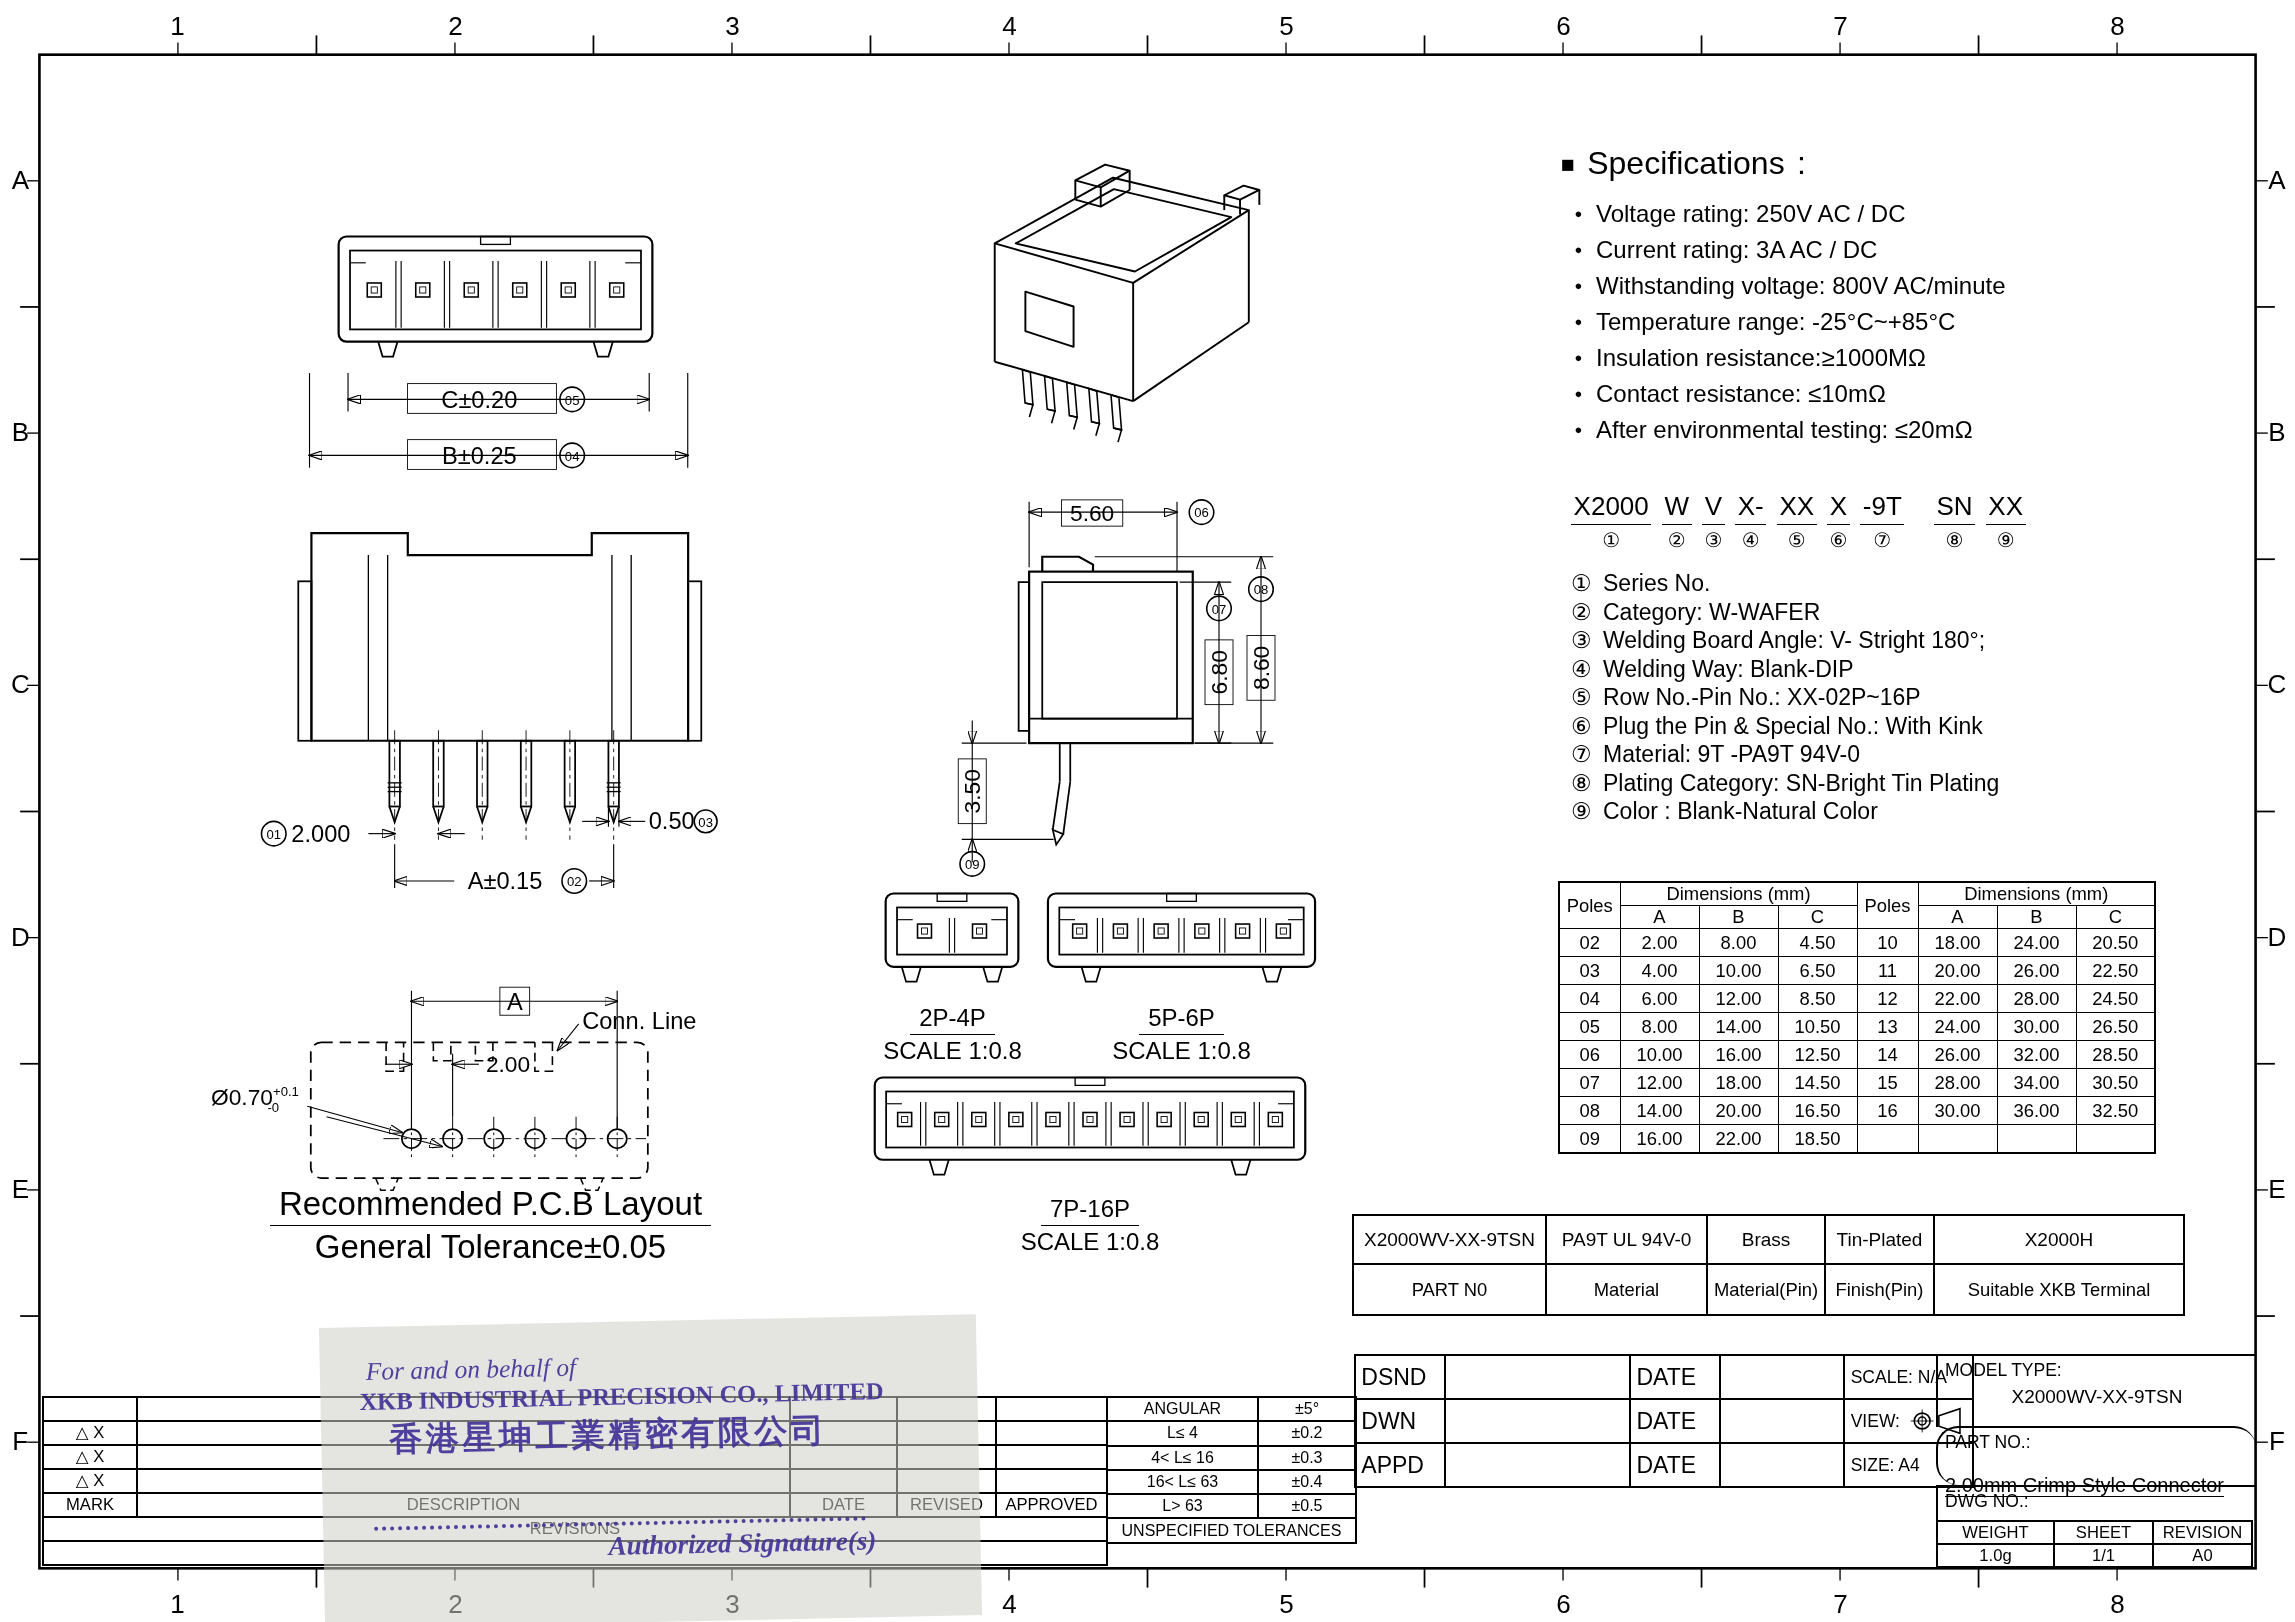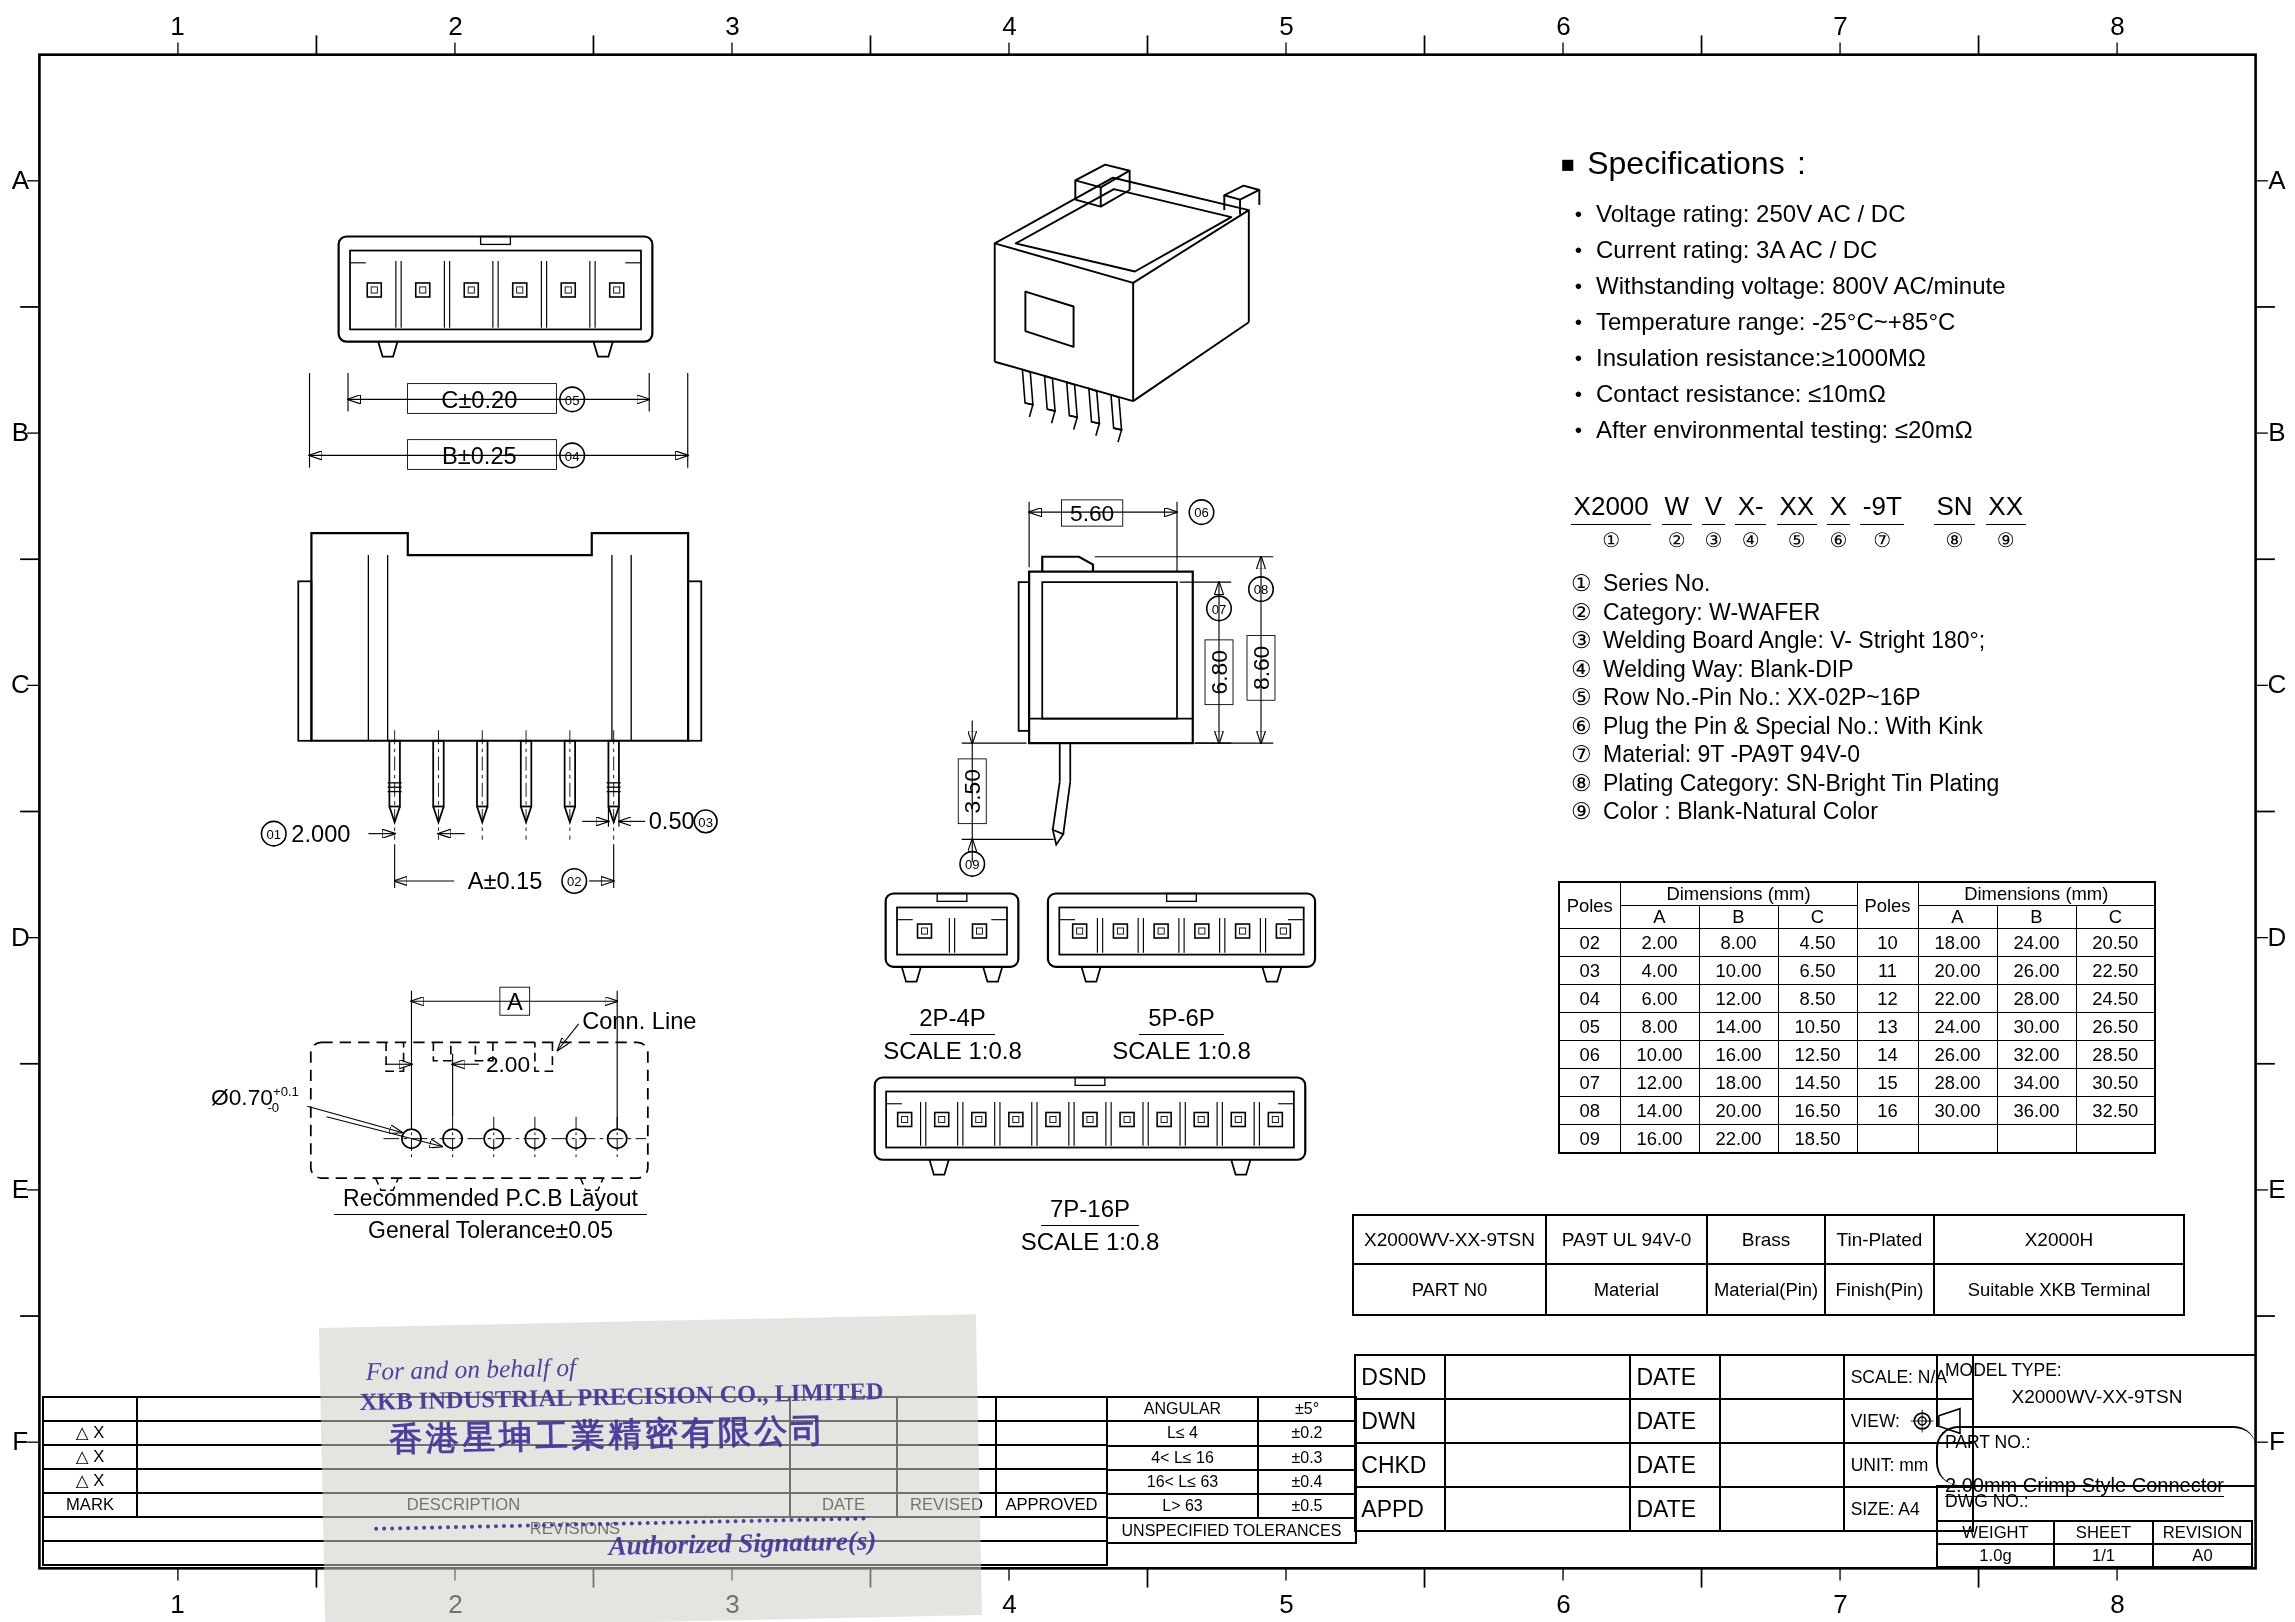--- a/index.html
+++ b/index.html
@@ -305,21 +305,21 @@
     <line x1="314" y1="112" x2="284" y2="112" stroke-width="1.3" marker-end="url(#m3)"></line>
     <text x="322" y="121" font-size="26">2.00</text>
 
     <text x="8" y="158" font-size="26"><tspan>Ø0.70</tspan><tspan font-size="15" dy="-10">+0.1</tspan><tspan font-size="15" dx="-36" dy="18">-0</tspan></text>
     <line x1="118" y1="160" x2="226" y2="190" stroke-width="1.3" marker-end="url(#m3)"></line>
     <line x1="140" y1="172" x2="272" y2="206" stroke-width="1.3" marker-end="url(#m3)"></line>
 
     <text x="432" y="72" font-size="27">Conn. Line</text>
     <line x1="428" y1="66" x2="404" y2="96" stroke-width="1.3" marker-end="url(#m3)"></line>
   </svg>
-  <div class="cap" style="left:254px;top:1185px;width:473px;font-size:23px;">
+  <div class="cap" style="left:254px;top:1185px;width:473px;font-size:33px;">
     <span class="cap-top">Recommended P.C.B Layout</span>
     <span class="cap-bot">General Tolerance±0.05</span>
   </div>
 
   <svg class="abs" style="left:942px;top:112px" width="342" height="368" viewBox="0 0 390 420">
     <g stroke-width="2.2" stroke-linejoin="round">
       <polygon points="60,150 195,75 350,112 218,195"></polygon>
       <polygon points="84,150 196,88 330,120 220,182"></polygon>
       <line x1="60" y1="150" x2="60" y2="285"></line>
       <line x1="218" y1="195" x2="218" y2="330"></line>
@@ -779,27 +779,20 @@
             <circle cx="15" cy="18" r="9" stroke-width="1.8"></circle>
             <circle cx="15" cy="18" r="4.5" stroke-width="1.8"></circle>
             <line x1="2" y1="18" x2="28" y2="18" stroke-width="1"></line>
             <line x1="15" y1="5" x2="15" y2="31" stroke-width="1"></line>
             <polygon points="34,12 58,4 58,32 34,24" stroke-width="1.8"></polygon>
           </svg>
         </div>
       </td>
     </tr>
     <tr>
-      <td>CHKD</td>
-      <td></td>
-      <td>DATE</td>
-      <td></td>
-      <td class="sm">UNIT:  mm</td>
-    </tr>
-    <tr>
       <td>APPD</td>
       <td></td>
       <td>DATE</td>
       <td></td>
       <td class="sm">SIZE:  A4</td>
     </tr>
   </tbody>
     </table>
 
   <div class="fcell" style="left:1936px;top:1354px;width:320px;height:73px;">

